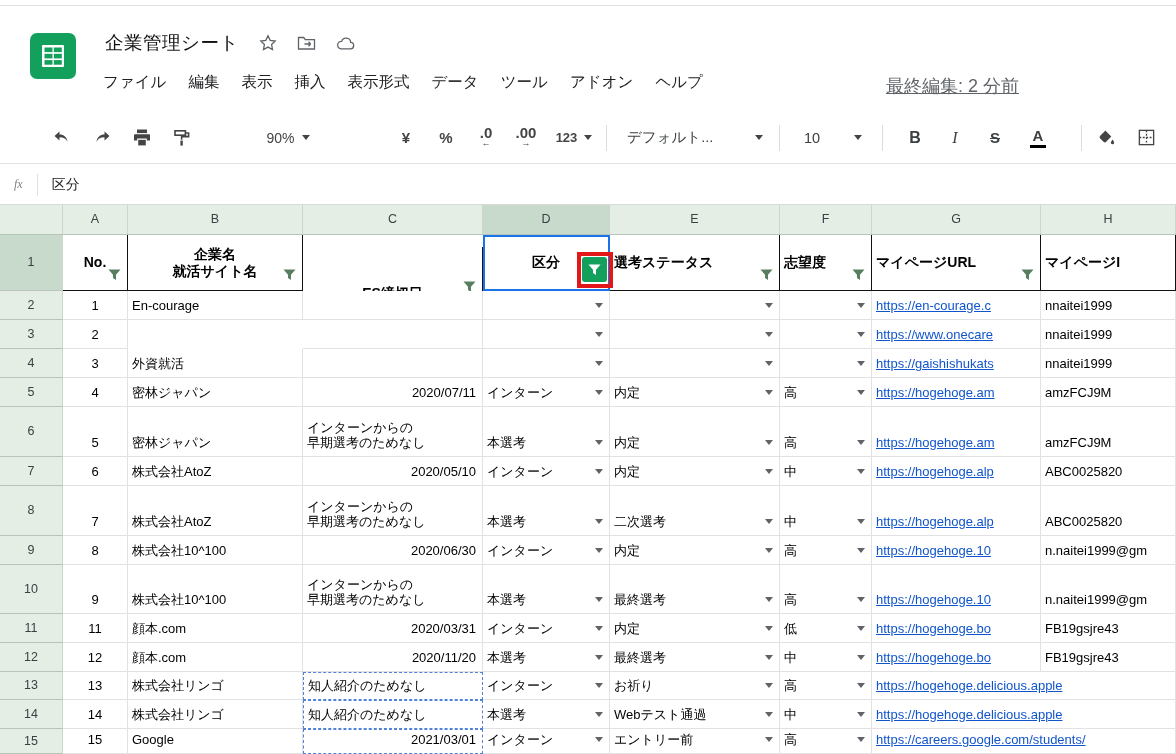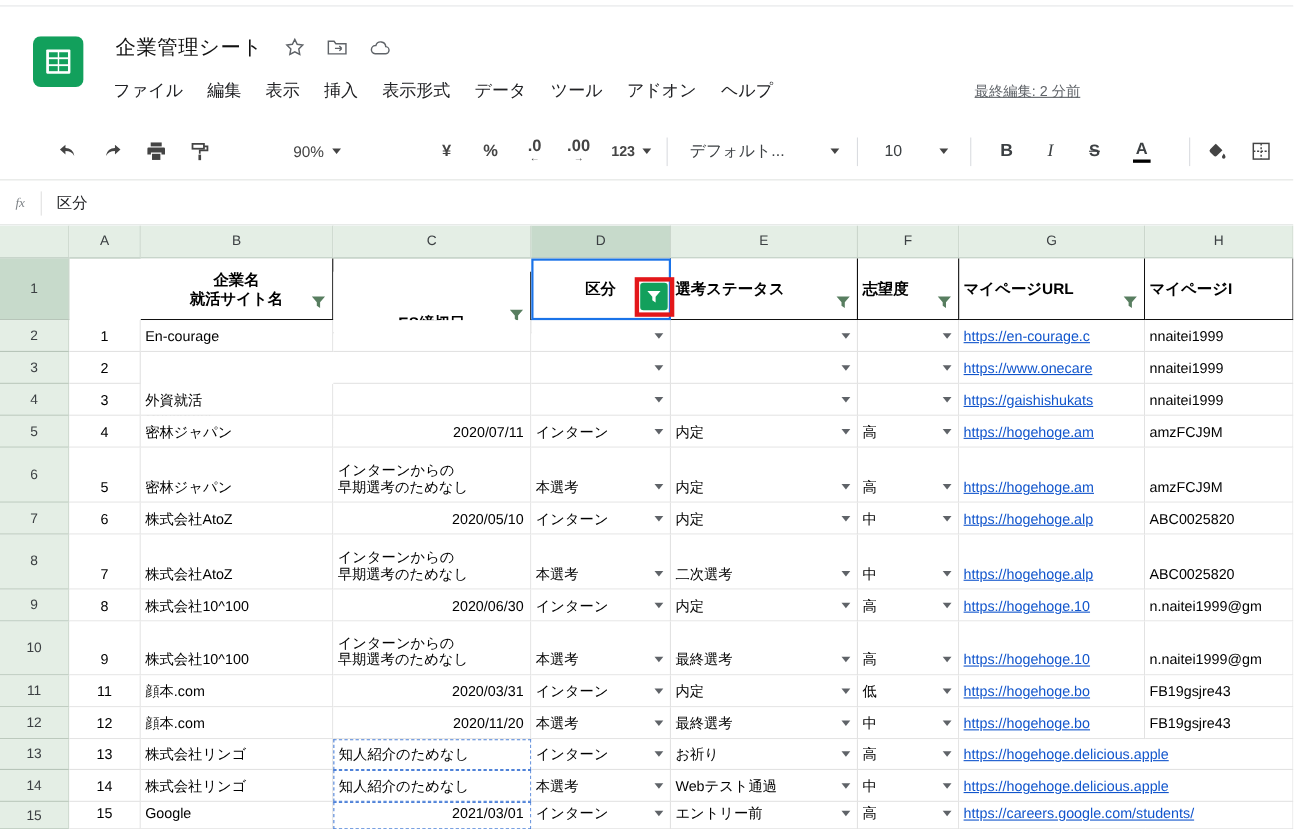--- a/index.html
+++ b/index.html
@@ -8,21 +8,21 @@
   .tophair{position:absolute;top:5px;left:0;width:100%;height:1px;background:#DDDFE1;}
 
   
   .titlebar{position:absolute;top:6px;left:0;width:100%;height:106px;background:#fff;}
   .logo{position:absolute;left:30px;top:27px;width:46px;height:46px;cursor:pointer;}
   .title-row{position:absolute;left:105px;top:24px;display:flex;align-items:center;gap:20px;}
   .doc-title{font-size:18.5px;color:#111;letter-spacing:.5px;}
   .t-icon{display:flex;align-items:center;color:#5F6368;}
   .menu-bar{position:absolute;left:103px;top:66px;display:flex;gap:22px;font-size:15.5px;color:#202124;}
   .menu-item{cursor:pointer;white-space:nowrap;}
-  .last-edited{position:absolute;left:886px;top:68px;font-size:13px;color:#5F6368;text-decoration:underline;cursor:pointer;}
+  .last-edited{position:absolute;left:886px;top:68px;font-size:18px;color:#5F6368;text-decoration:underline;cursor:pointer;}
 
   
   .toolbar{position:absolute;top:112px;left:0;width:1176px;height:52px;box-sizing:border-box;
            border-bottom:1px solid #E2E4E2;display:flex;align-items:center;padding-left:42px;}
   .tb{flex:none;height:36px;min-width:40px;display:flex;align-items:center;justify-content:center;
       background:none;border:none;border-radius:4px;color:#3C4043;font-family:inherit;padding:0;cursor:pointer;}
   .tbt{font-size:15px;font-weight:bold;color:#444;}
   .caret{width:0;height:0;border-left:4px solid transparent;border-right:4px solid transparent;border-top:5px solid #444;margin-left:7px;}
   .sep{flex:none;width:1px;height:26px;background:#DADCE0;margin:0 4px;}
   .zoom{width:100px;margin-left:36px;font-size:14px;color:#444;}
@@ -246,20 +246,26 @@
       <div class="cell colhdr" style="left: 0px; top: 0px; width: 63px; height: 30px;"></div>
       <div class="cell colhdr" style="left: 63px; top: 0px; width: 65px; height: 30px;">A</div>
       <div class="cell colhdr" style="left: 128px; top: 0px; width: 175px; height: 30px;">B</div>
       <div class="cell colhdr" style="left: 303px; top: 0px; width: 180px; height: 30px;">C</div>
       <div class="cell colhdr sel" style="left: 483px; top: 0px; width: 127px; height: 30px;">D</div>
       <div class="cell colhdr" style="left: 610px; top: 0px; width: 170px; height: 30px;">E</div>
       <div class="cell colhdr" style="left: 780px; top: 0px; width: 92px; height: 30px;">F</div>
       <div class="cell colhdr" style="left: 872px; top: 0px; width: 169px; height: 30px;">G</div>
       <div class="cell colhdr" style="left: 1041px; top: 0px; width: 135px; height: 30px;">H</div>
       <div class="cell rowhdr sel" style="left: 0px; top: 30px; width: 63px; height: 56px;">1</div>
+      <div class="cell hdr" style="left: 63px; top: 30px; width: 65px; height: 56px;">
+        <span>No.</span>
+        <svg viewBox="0 0 13 12" width="13" height="12" class="funnel">
+          <path d="M0.5 0.5 H12.5 L8 5.8 V11 L5 9 V5.8 Z" fill="#587E60"></path>
+        </svg>
+      </div>
       <div class="cell hdr" style="left: 128px; top: 30px; width: 175px; height: 56px;">
         <span>企業名
 就活サイト名</span>
         <svg viewBox="0 0 13 12" width="13" height="12" class="funnel">
           <path d="M0.5 0.5 H12.5 L8 5.8 V11 L5 9 V5.8 Z" fill="#587E60"></path>
         </svg>
       </div>
       <div class="cell hdr" style="left: 303px; top: 42px; width: 180px; height: 56px; align-items: flex-end;">
         <span>ES締切日</span>
         <svg viewBox="0 0 13 12" width="13" height="12" class="funnel">

